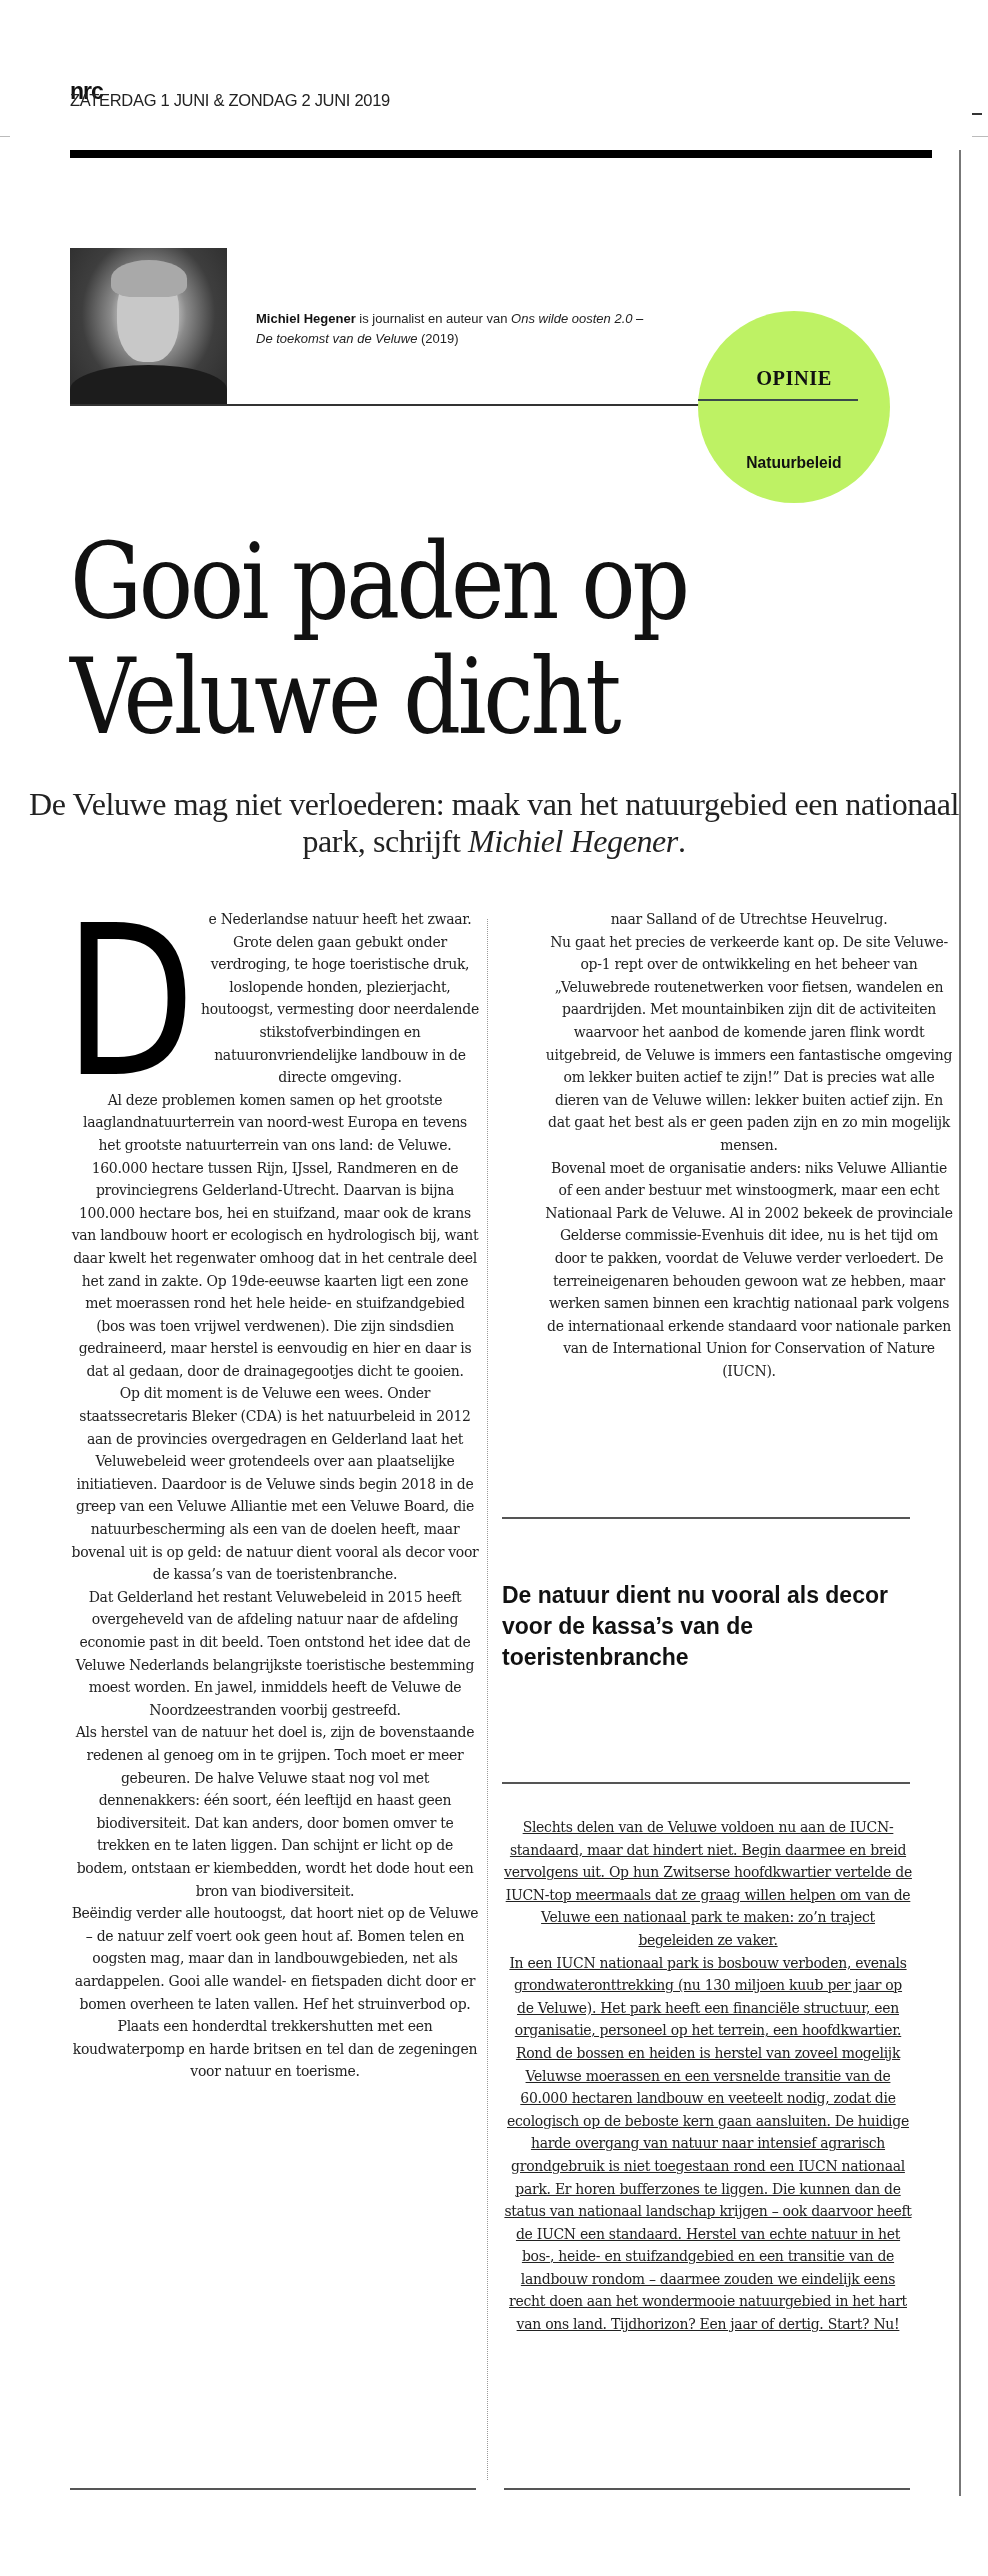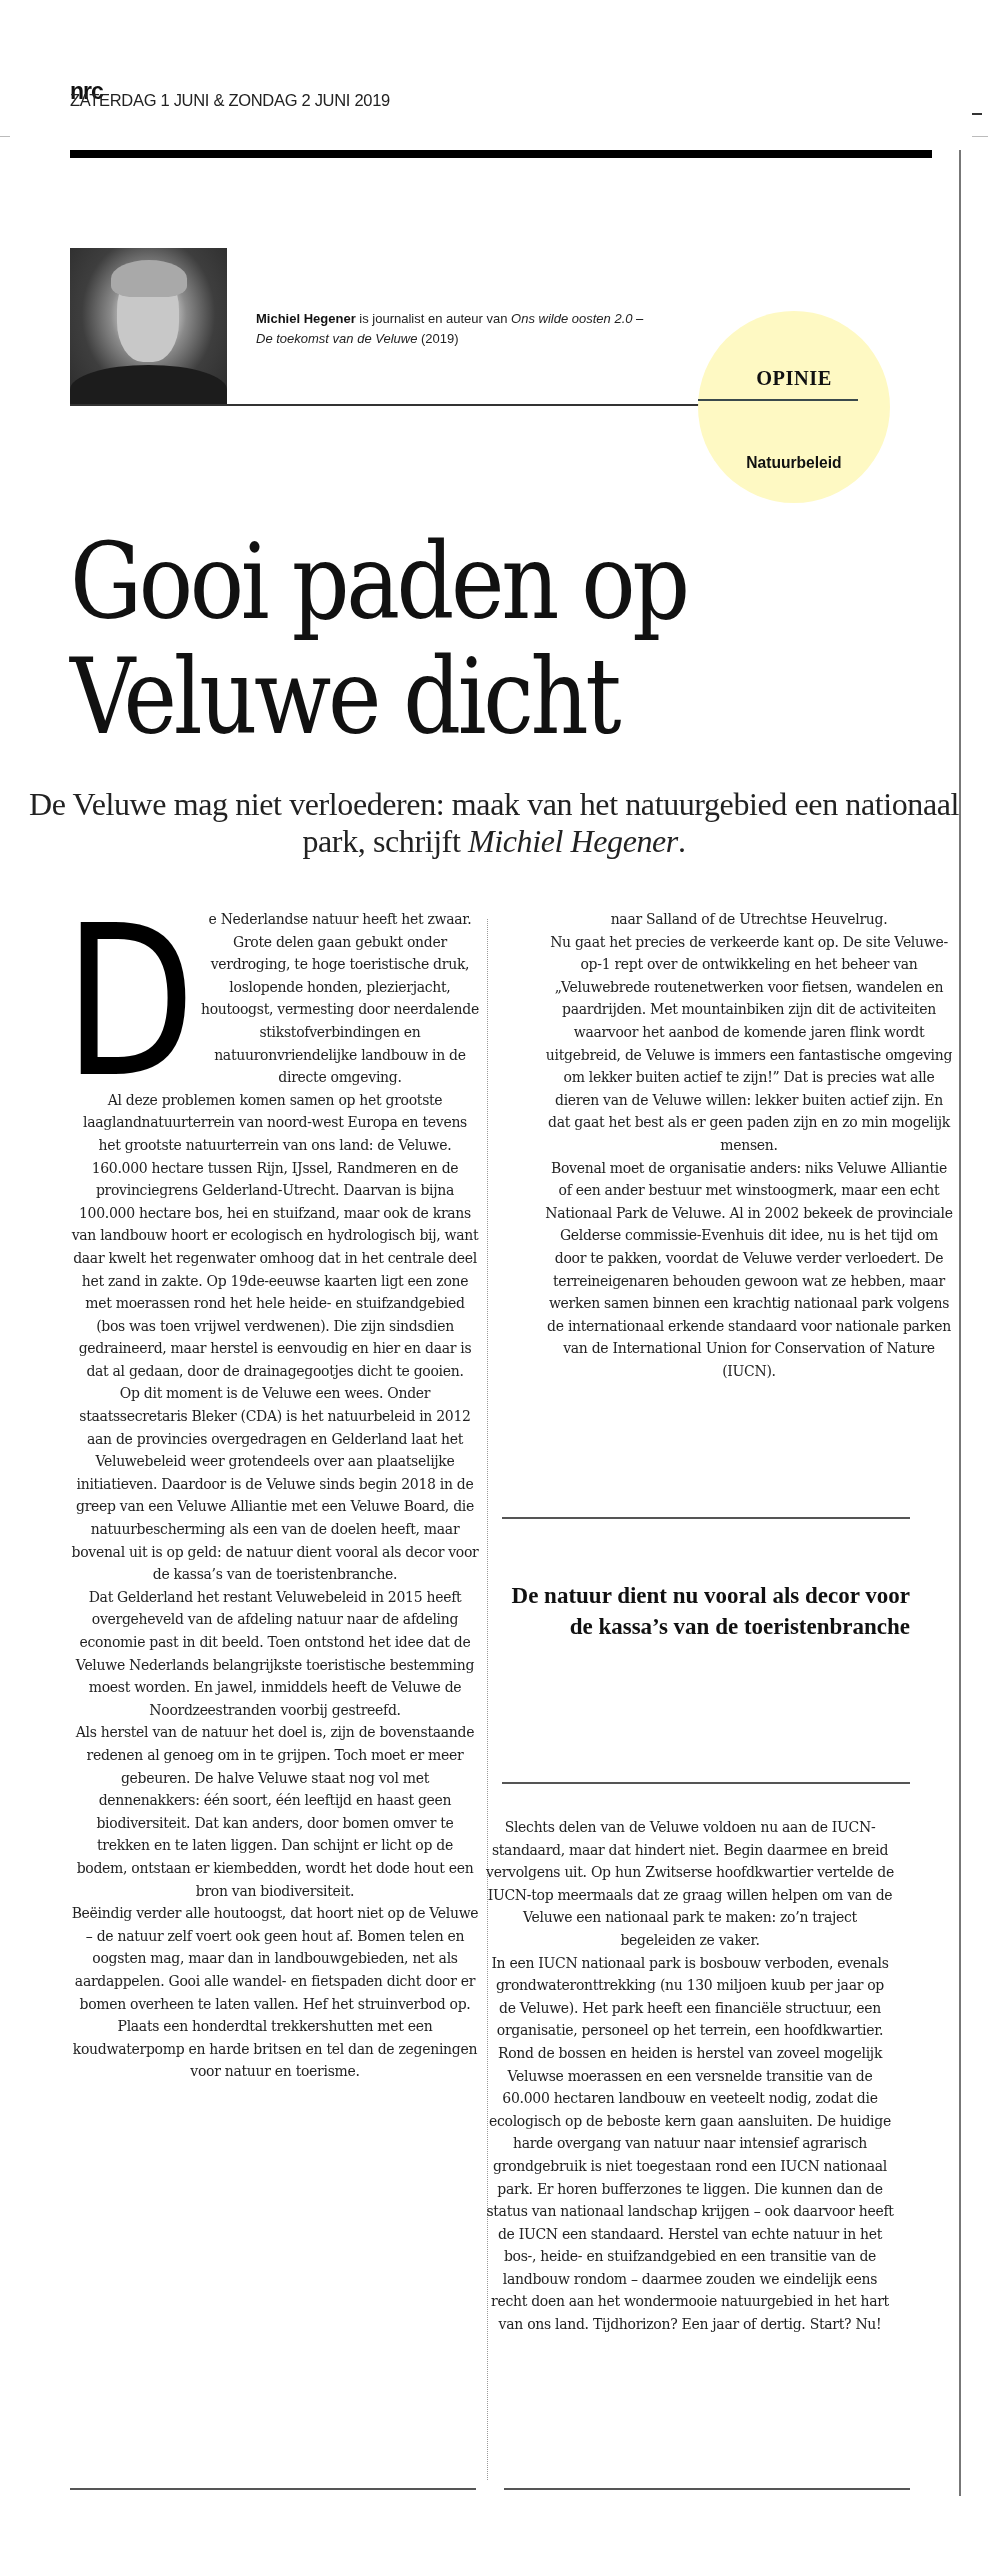--- a/index.html
+++ b/index.html
@@ -38,24 +38,24 @@
 
   .col { font-family: "DejaVu Serif", serif; font-size: 14px; line-height: 22.6px; color: #222; letter-spacing: -0.3px; }
   .col-left { left: 70px; top: 908px; width: 410px; }
   .col-right { left: 502px; top: 908px; width: 408px; margin-left: 43px; }
   .col p { margin: 0; text-align: center; }
   .dropcap { float: left; font-family: "DejaVu Sans", sans-serif; font-size: 208px; line-height: 165px; height: 165px; margin: 11.7px 11.7px 0 -5.8px; color: #000; transform: scaleX(0.82); transform-origin: left top; width: 124px; }
 
   .col-divider { left: 487px; top: 919px; width: 0; height: 1561px; border-left: 1px dotted #999; }
 
   .pq-rule-top { left: 502px; top: 1517px; width: 408px; height: 1.9px; background: #555; }
-  .pullquote { left: 502px; top: 1580px; width: 408px; text-align: right; font-family: Liberation Serif, serif; font-weight: bold; font-size: 23px; line-height: 31px; color: #111; }
+  .pullquote { left: 502px; top: 1580px; width: 408px; text-align: left; font-family: Liberation Sans, sans-serif; font-weight: bold; font-size: 23px; line-height: 31px; color: #111; }
   .pq-rule-bottom { left: 502px; top: 1782px; width: 408px; height: 1.9px; background: #555; }
 
-  .col-right-2 { left: 486px; top: 1816px; width: 408px; }
+  .col-right-2 { left: 504px; top: 1816px; width: 408px; text-decoration: underline; }
 
   .bottom-rule-left { left: 70px; top: 2488px; width: 406px; height: 1.9px; background: #555; }
   .bottom-rule-right { left: 504px; top: 2488px; width: 406px; height: 1.9px; background: #555; }
 </style>
 </head>
 <body>
 
 <div class="abs crop-left"></div>
 <div class="abs crop-right"></div>
 <div class="abs crop-tick"></div>
@@ -69,21 +69,21 @@
 <div class="abs photo" title="Portrait of Michiel Hegener">
   <div class="shoulders"></div>
   <div class="head"></div>
   <div class="hair"></div>
 </div>
 
 <div class="abs bio"><b>Michiel Hegener</b><span> is journalist en auteur van </span><i>Ons wilde oosten 2.0 – De toekomst van de Veluwe</i><span> (2019)</span></div>
 
 <div class="abs author-rule"></div>
 
-<div class="abs badge" style="background: #fef9c3;">
+<div class="abs badge" style="background: #bef264;">
   <div class="badge-kicker">OPINIE</div>
   <div class="badge-rule"></div>
   <div class="badge-label">Natuurbeleid</div>
 </div>
 
 <div class="abs headline">
   <div>Gooi paden op</div>
   <div>Veluwe dicht</div>
 </div>
 

